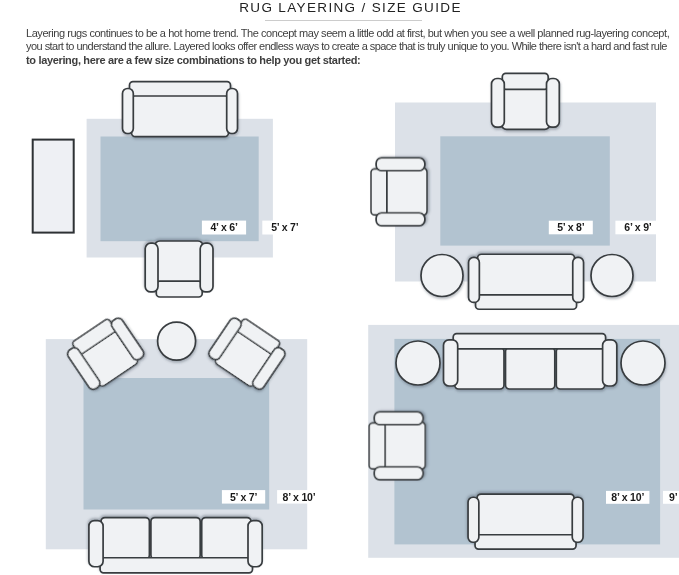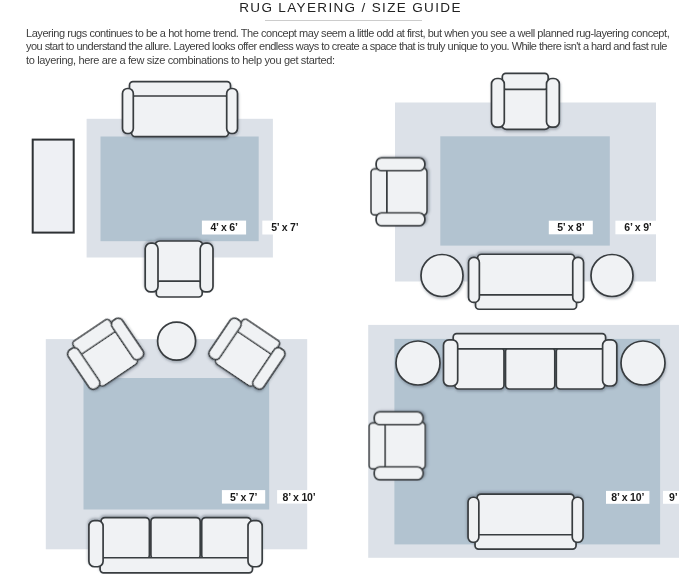--- a/index.html
+++ b/index.html
@@ -2,21 +2,21 @@
 <html><head>
 <meta charset="utf-8">
 <style>
   html,body{margin:0;padding:0;background:#ffffff;}
   #page{position:relative;width:679px;height:575px;overflow:hidden;font-family:"Liberation Sans",sans-serif;margin-left:24px;-webkit-font-smoothing:antialiased;}
   #title{position:absolute;left:0;top:0px;width:679px;text-align:center;font-size:13.5px;font-weight:400;letter-spacing:1.35px;color:#222;}
   #title span{position:relative;left:-13px;}
   #divider{position:absolute;left:241px;top:20px;width:157px;height:1px;background:#cccccc;}
   #body{position:absolute;left:2px;top:27px;width:679px;font-size:11px;line-height:13.4px;color:#3e3e3e;letter-spacing:-0.45px;white-space:nowrap;}
   #l2{letter-spacing:-0.54px;}
-  #l3{letter-spacing:-0.34px;}
+  #l3{letter-spacing:-0.34px;font-weight:bold;}
   svg{position:absolute;left:0;top:0;}
   .fu{fill:#f0f2f4;stroke:#383c3f;stroke-width:1.7;}
   .rugO{fill:#dce1e8;}
   .rugI{fill:#b2c3d0;}
   .lbl{fill:#ffffff;}
   .lt{font-family:"Liberation Sans",sans-serif;font-size:10.5px;font-weight:700;fill:#191919;letter-spacing:-0.2px;}
 </style>
 </head>
 <body>
 <div id="page">

